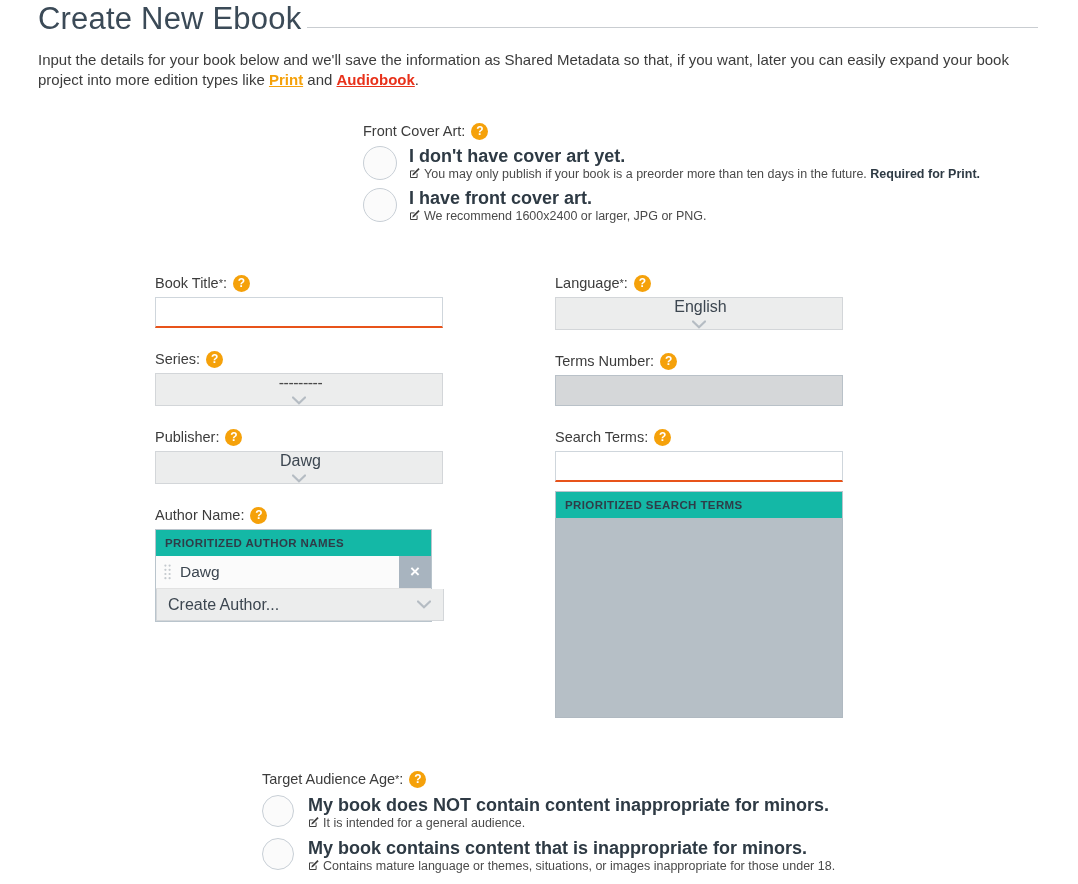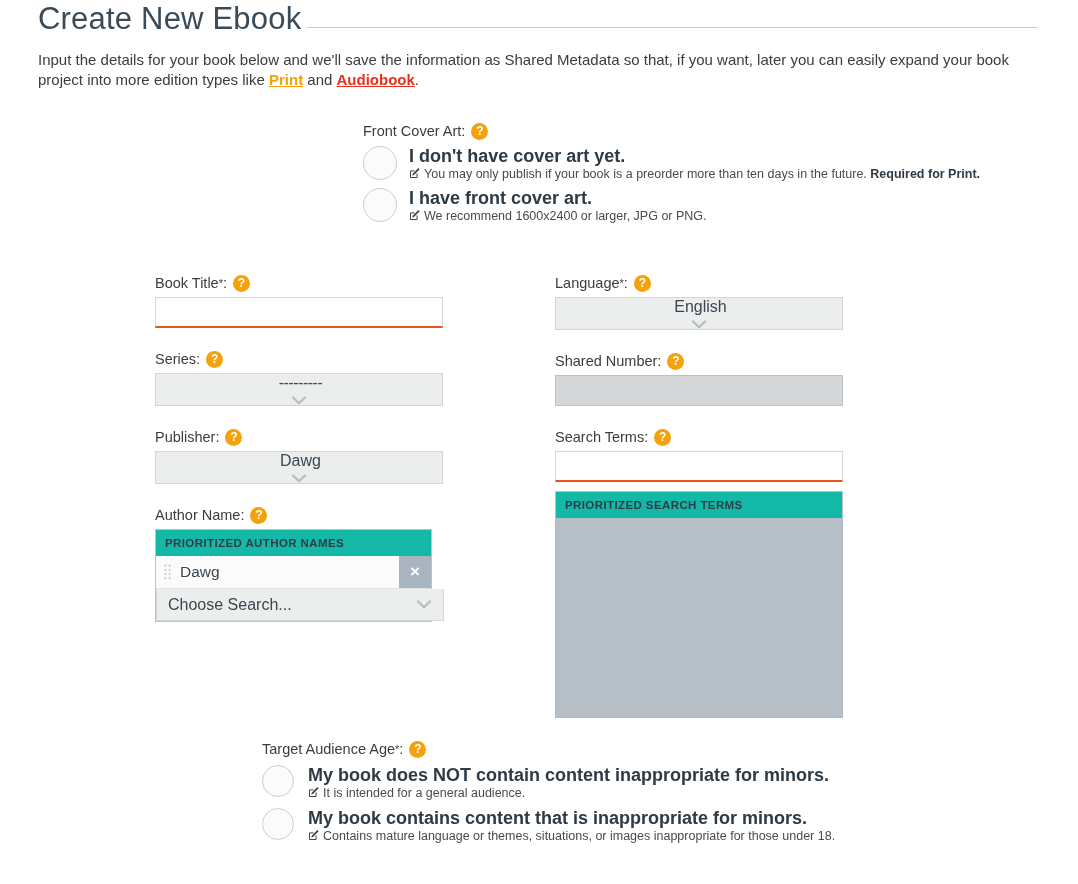--- a/index.html
+++ b/index.html
@@ -205,21 +205,21 @@
 
   .pbox {
     width: 288px;
     height: 200px;
     background: #b6bfc6;
     border: 1px solid #b0b9c1;
     border-top: none;
   }
 
   
-  .audience { padding-left: 262px; }
+  .audience { margin-top: 30px; padding-left: 262px; }
   .audience .radio-row { margin-top: 7px; }
   .audience .radio { width: 32px; height: 32px; margin-right: 14px; }
 </style>
 </head>
 <body>
 
 <div class="page-head">
   <div class="page-title">Create New Ebook</div>
   <div class="title-rule"></div>
 </div>
@@ -324,21 +324,21 @@
                   <circle cx="5.6" cy="10" r="1.1"></circle>
                 <circle cx="1.4" cy="14.2" r="1.1"></circle>
                   <circle cx="5.6" cy="14.2" r="1.1"></circle>
               </g>
             </svg>
           </span>
           <span class="plist-name">Dawg</span>
           <span class="plist-del">×</span>
         </div>
         <div class="plist-select">
-          <span class="val">Choose Search...</span>
+          <span class="val">Create Author...</span>
           <svg class="chev" viewBox="0 0 14 9">
               <path d="M1 1.5 7 7.2 13 1.5" fill="none" stroke="#b5bcc3" stroke-width="2.2" stroke-linecap="round"></path>
             </svg>
         </div>
       </div>
     </div>
 
   </div>
 
   <div class="col-spacer"></div>
@@ -355,21 +355,21 @@
       <div class="select">
         <span class="val">English</span>
         <svg class="chev" viewBox="0 0 14 9">
             <path d="M1 1.5 7 7.2 13 1.5" fill="none" stroke="#b5bcc3" stroke-width="2.2" stroke-linecap="round"></path>
           </svg>
       </div>
     </div>
 
     <div class="fieldgrp">
       <div class="field-label">
-        <span>Shared Number:</span>
+        <span>Terms Number:</span>
         <span class="help">?</span>
       </div>
       <input class="txt-input disabled" type="text" disabled="" value="" style="">
     </div>
 
     <div class="fieldgrp">
       <div class="field-label">
         <span>Search Terms:</span>
         <span class="help">?</span>
       </div>

